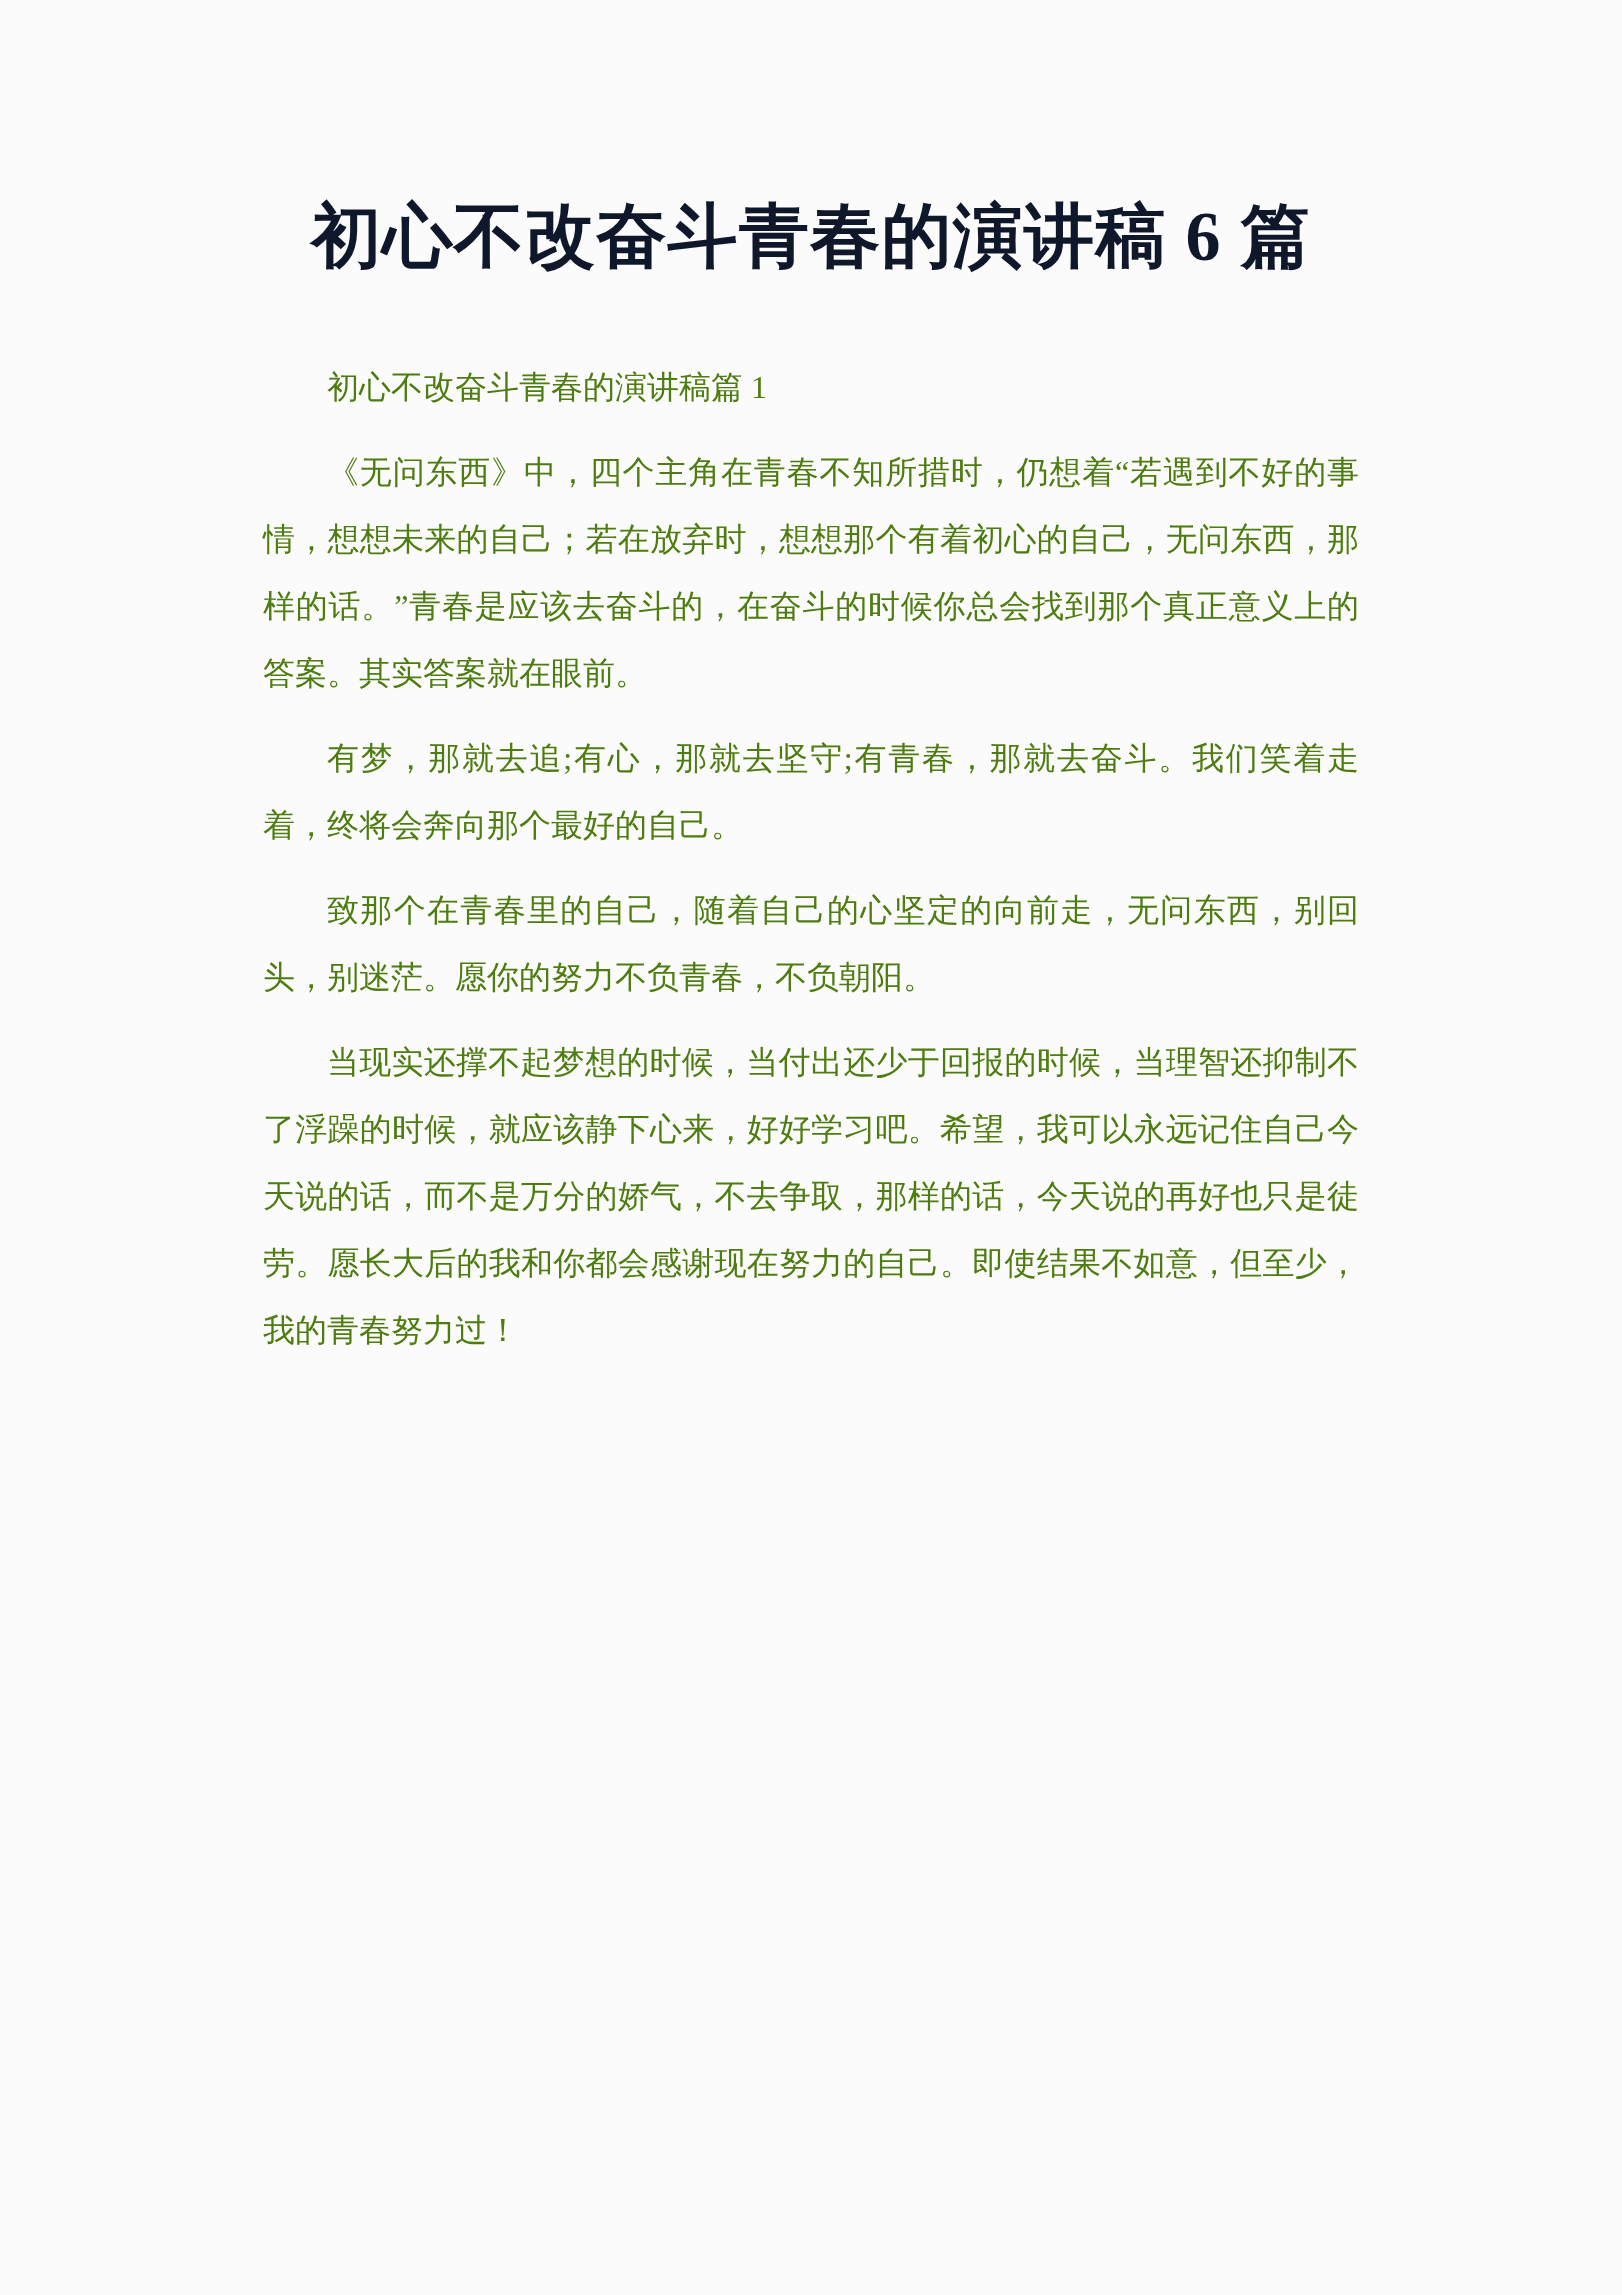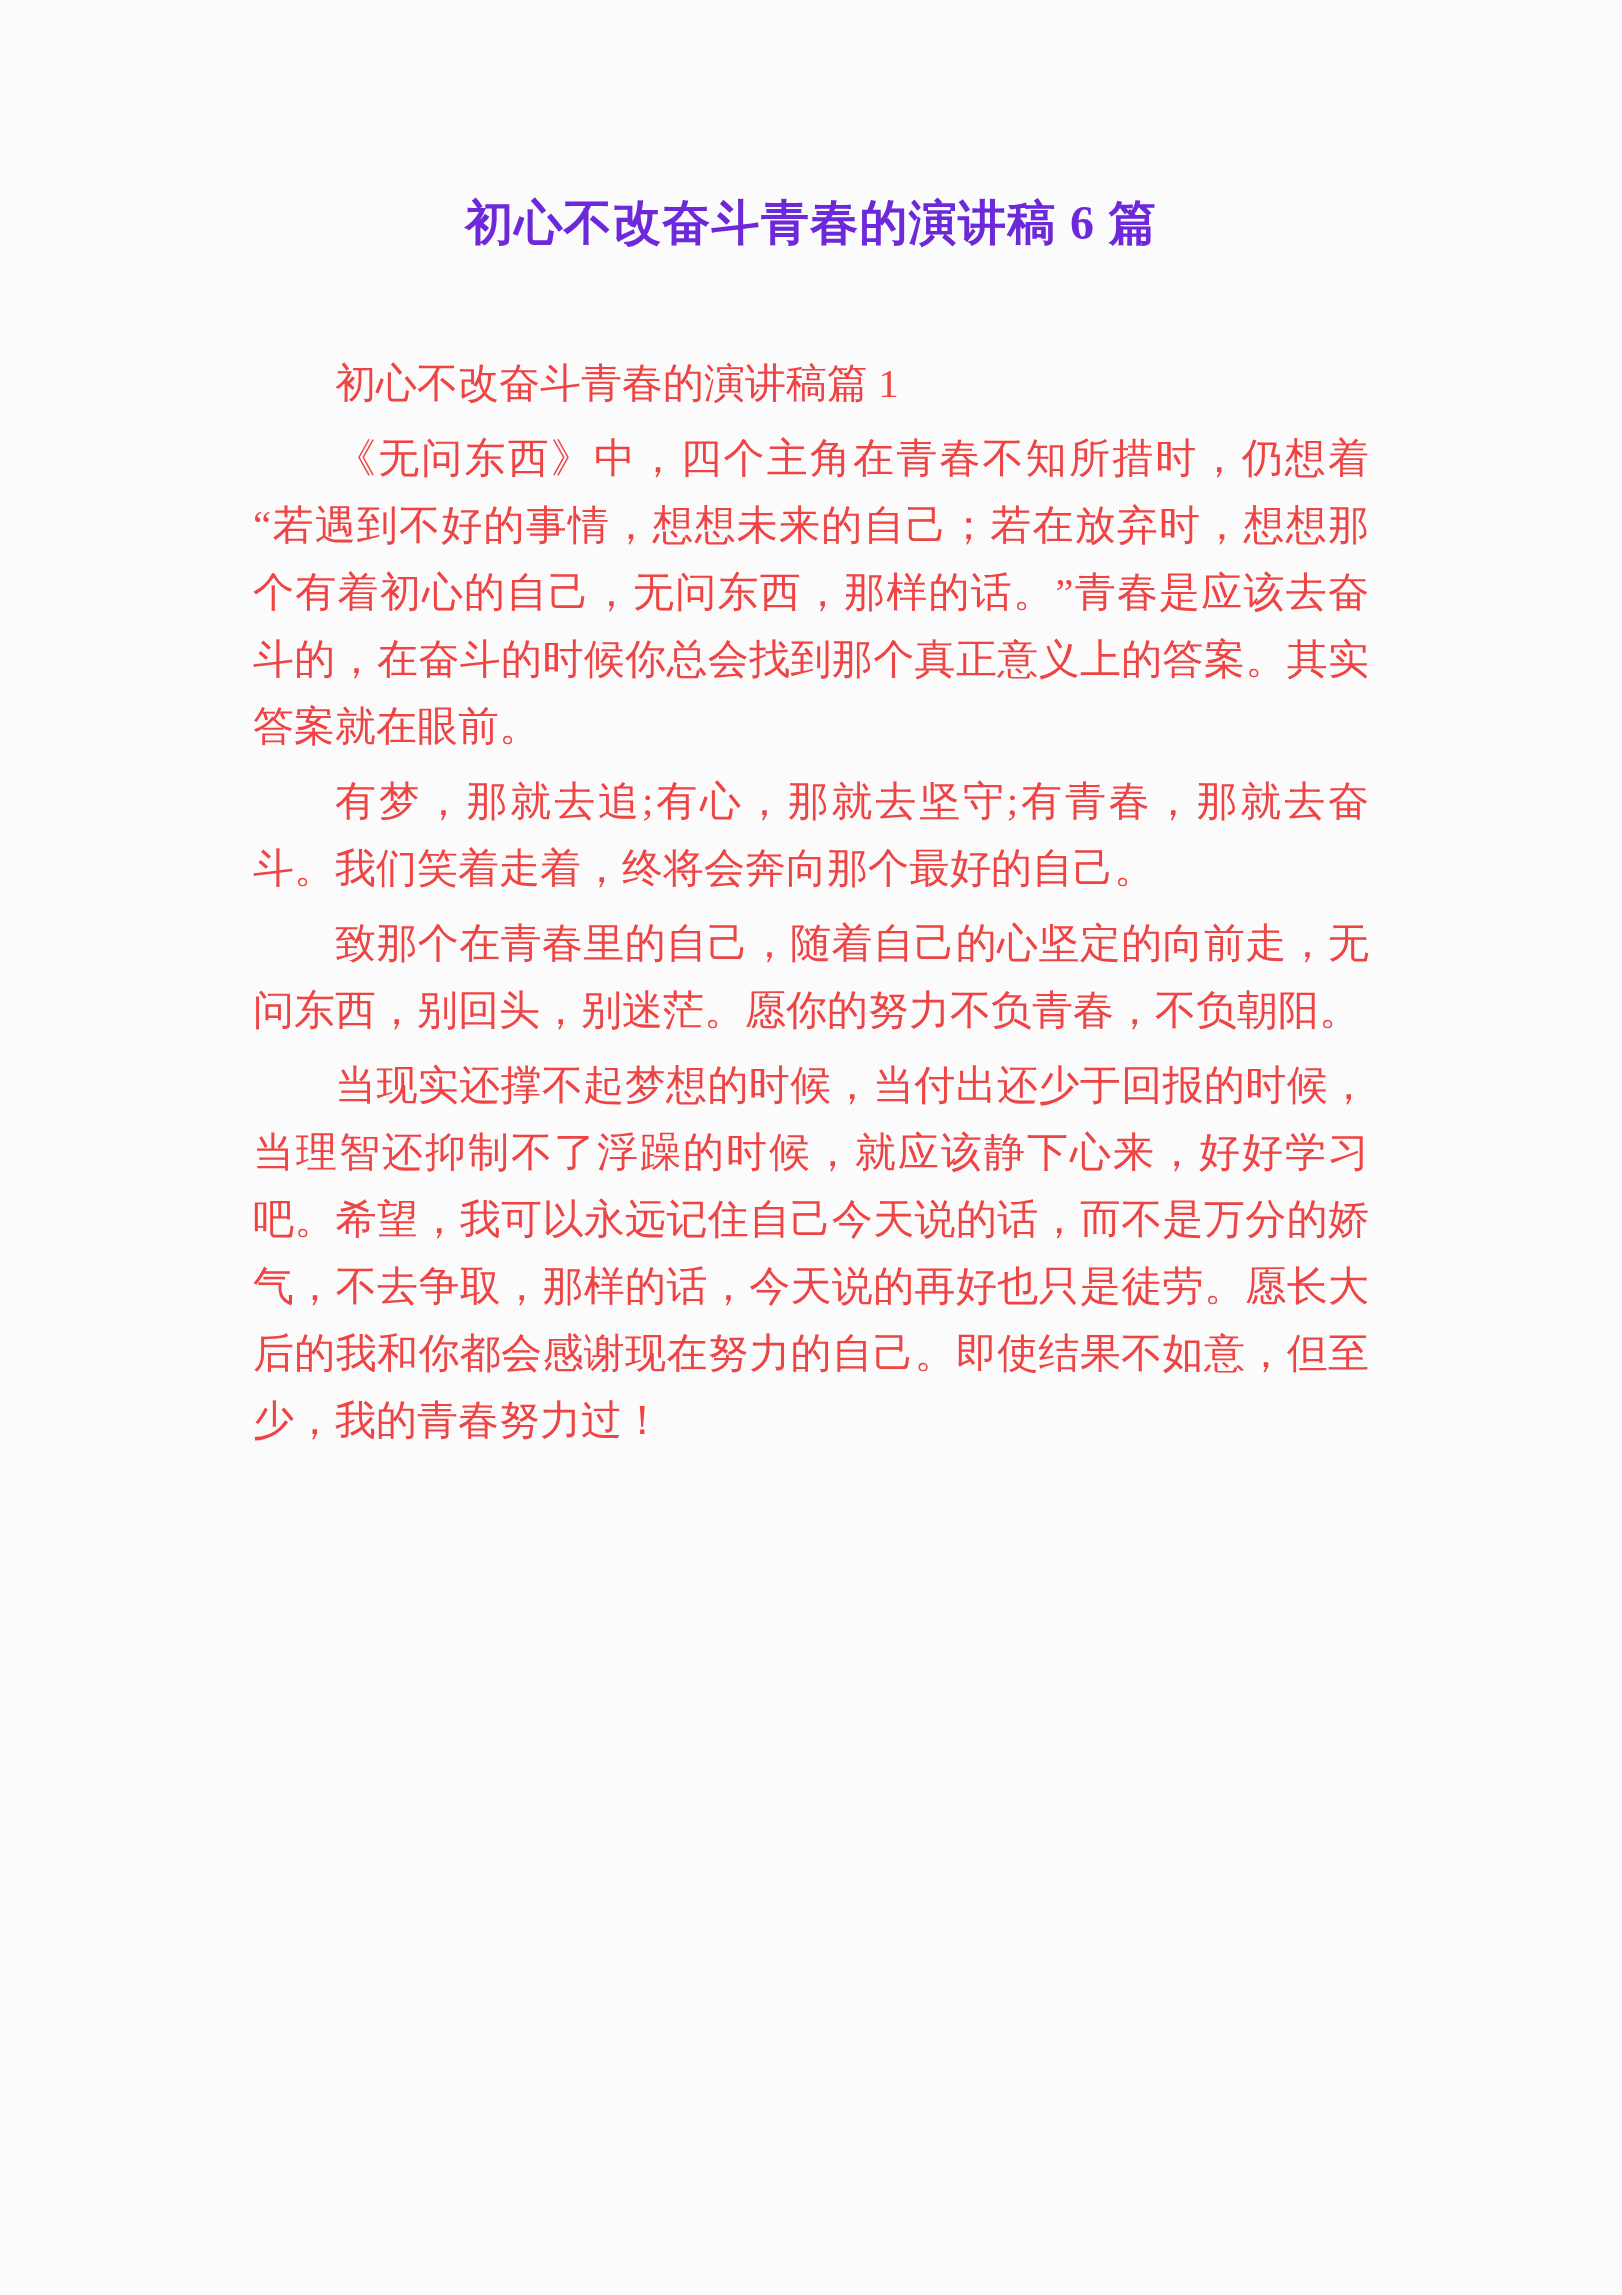--- a/index.html
+++ b/index.html
@@ -13,40 +13,40 @@
     height: 2295px;
     margin: 0 auto;
     background: #fbfbfb;
     overflow: hidden;
     box-sizing: border-box;
     padding: 193px 245px 0 245px;
     font-family: "Liberation Serif", "DejaVu Serif", serif;
     color: #1c1c1c;
   }
   .doc-title {
-    margin: 0 0 97px 0;
-    font-size: 48px;
+    margin: 0 0 73px 0;
+    font-size: 70px;
     line-height: 1.25;
     font-weight: 700;
     text-align: center;
     letter-spacing: 1.3px;
-    color: #6d28d9;
+    color: #0f172a;
   }
   .doc-body {
     width: 1132px;
   }
   .para {
-    margin: 8px;
-    font-size: 41px;
+    margin: 18px;
+    font-size: 32px;
     line-height: 67px;
     text-align: justify;
     text-justify: inter-ideograph;
     text-indent: 2em;
     font-weight: 400;
-    color: #ef4444;
+    color: #4d7c0f;
     word-break: break-all;
   }
 </style>
 </head>
 <body>
 
 <div class="page">
   <h1 class="doc-title">初心不改奋斗青春的演讲稿 6 篇</h1>
 
   <div class="doc-body">

